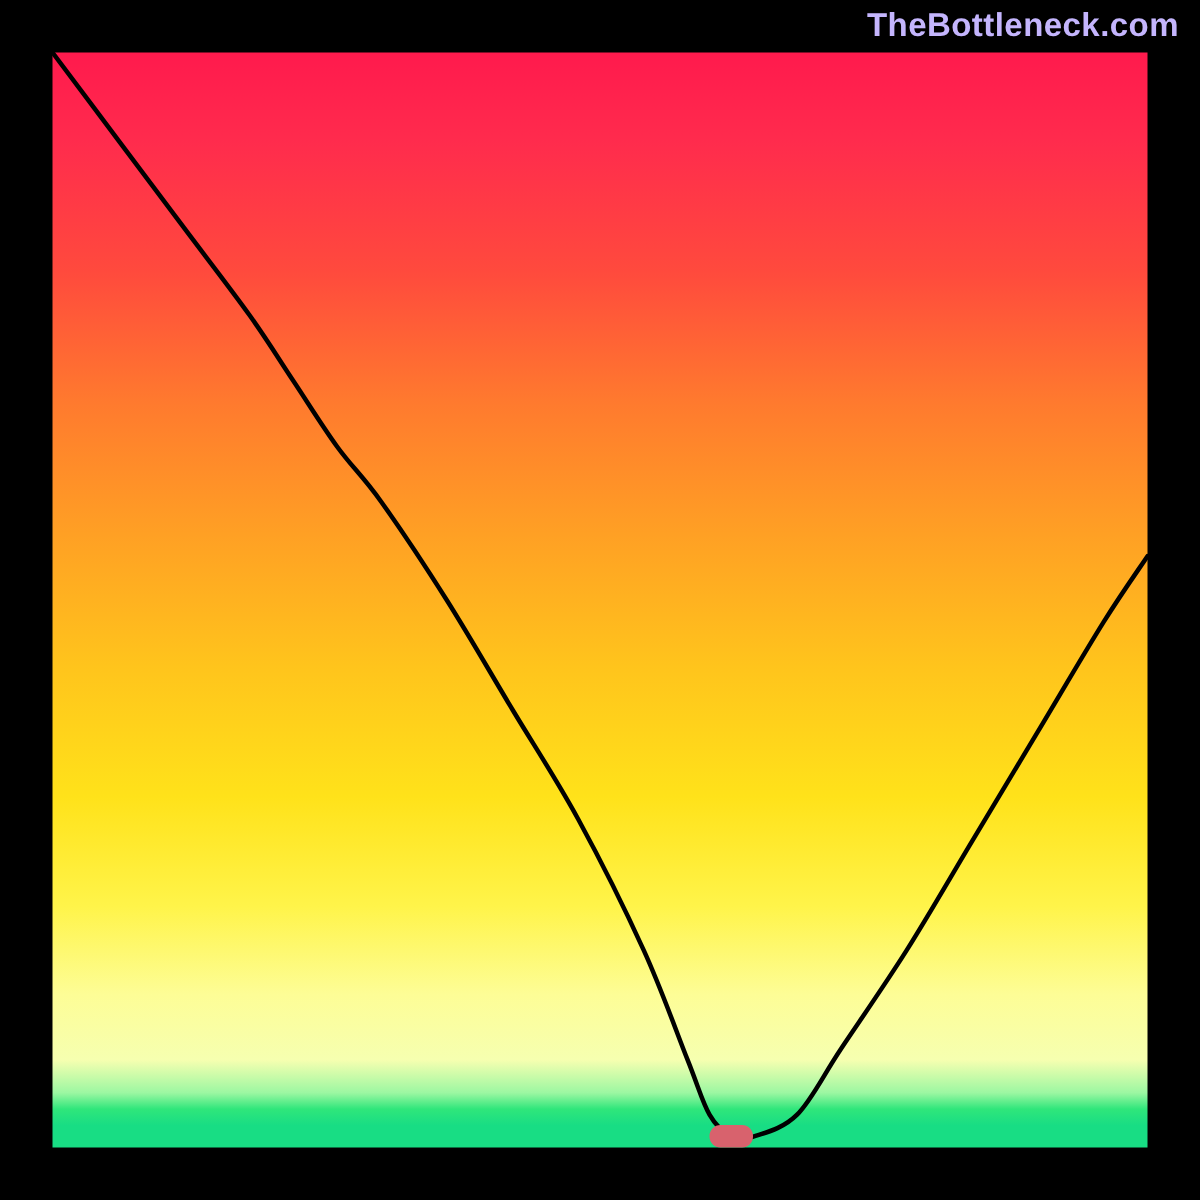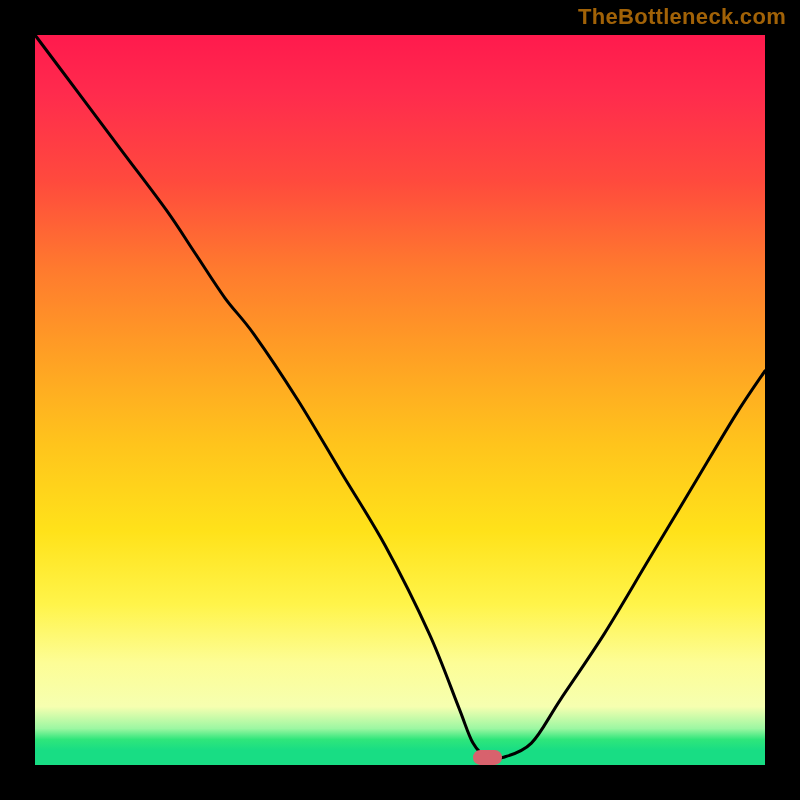--- a/index.html
+++ b/index.html
@@ -14,21 +14,21 @@
   .frame {
     position: relative;
     width: 800px;
     height: 800px;
     background: #000;
   }
   .watermark {
     position: absolute;
     top: 4px;
     right: 14px;
-    color: #a16207;
+    color: #c4b5fd;
     font-size: 22px;
     font-weight: 600;
     letter-spacing: 0.3px;
     z-index: 10;
   }
   .plot-area {
     position: absolute;
     left: 35px;
     top: 35px;
     width: 730px;

